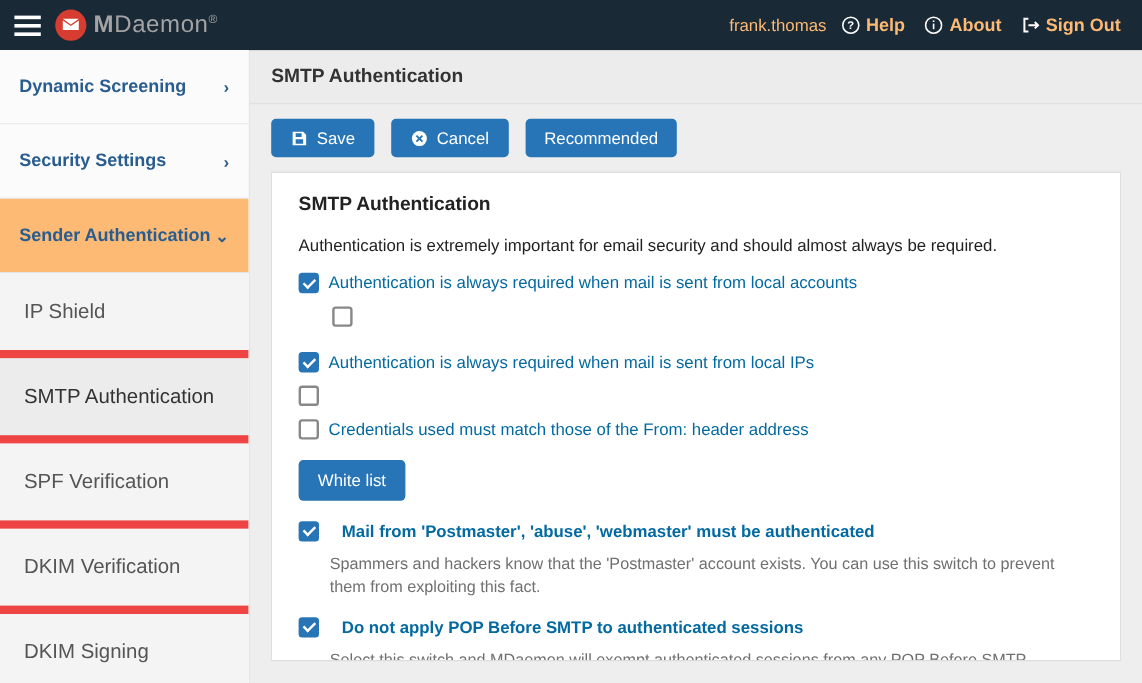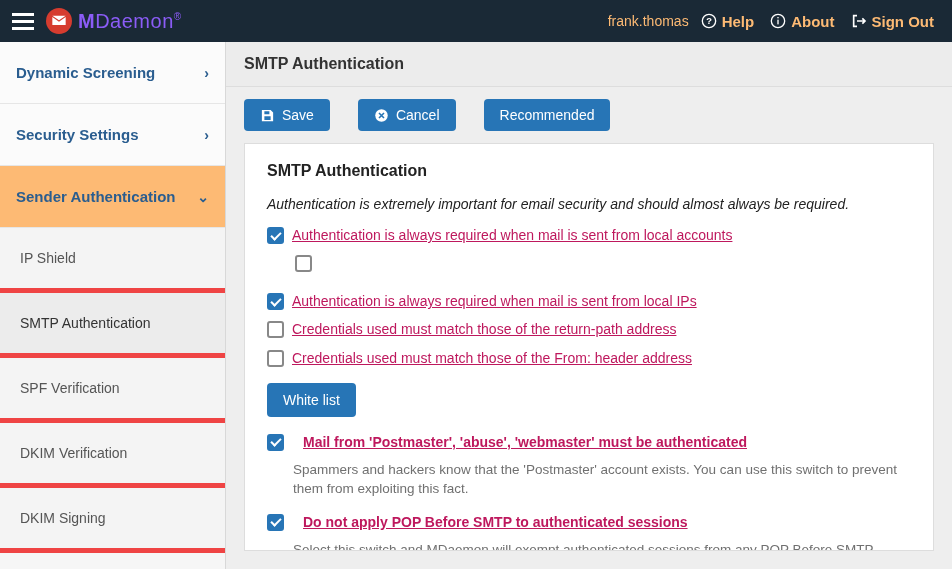--- a/index.html
+++ b/index.html
@@ -44,42 +44,42 @@
     background: #d63c2f;
     border-radius: 50%;
     display: flex;
     align-items: center;
     justify-content: center;
   }
   .logo-icon svg { width: 16px; height: 16px; }
   .logo-text {
     font-size: 20px;
     font-weight: 400;
-    color: #8b5cf6;
+    color: #a3a3a3;
     letter-spacing: 0.5px;
   }
   .logo-text b { font-weight: 700; }
   .reg { font-size: 10px; vertical-align: super; }
   .topbar .spacer { flex: 1; }
   .top-link {
     color: #fdba74;
     font-weight: 600;
     font-size: 15px;
     padding: 0 8px;
     display: flex;
     align-items: center;
     gap: 5px;
     cursor: pointer;
   }
   .top-link svg { width: 16px; height: 16px; }
   .username { font-weight: 400; font-size: 14px; padding-right: 4px; }
 
   .layout { display: flex; height: calc(100% - 42px); }
   .sidebar {
-    width: 226px;
+    width: 208px;
     background: #f6f6f6;
     border-right: 1px solid #d8d8d8;
     overflow-y: auto;
     flex-shrink: 0;
   }
   .side-item {
     padding: 22px 16px;
     color: #2a5d8f;
     font-weight: 600;
     font-size: 15px;
@@ -87,22 +87,22 @@
     display: flex;
     align-items: center;
     justify-content: space-between;
     cursor: pointer;
     background: #fbfbfb;
   }
   .side-item.expanded { background: #fdba74; }
   .side-sub {
     padding: 22px 20px;
     color: #555;
-    font-size: 14px;
-    border-bottom: 5px solid #ef4444;
+    font-size: 17px;
+    border-bottom: 7px solid #ef4444;
     cursor: pointer;
     background: #f4f4f4;
   }
   .side-sub.active {
     background: #ececec;
     color: #333;
     font-weight: 400;
   }
   .chev { font-size: 14px; color: #2a5d8f; }
 
@@ -117,21 +117,21 @@
     background: #ececec;
     border-bottom: 1px solid #ddd;
     padding: 13px 18px;
     font-weight: 700;
     font-size: 16px;
     color: #333;
   }
   .toolbar {
     padding: 12px 18px;
     display: flex;
-    gap: 28px;
+    gap: 14px;
     background: #eee;
   }
   .btn {
     background: #2775b6;
     color: #fff;
     border: none;
     border-radius: 4px;
     padding: 8px 16px;
     font-size: 14px;
     display: flex;
@@ -152,21 +152,20 @@
   .panel-title {
     font-weight: 700;
     font-size: 16px;
     margin-bottom: 16px;
     color: #222;
   }
   .intro {
     font-size: 14px;
     margin-bottom: 14px;
     color: #222;
-    font-style: italic;
   }
   .chk-row {
     display: flex;
     align-items: flex-start;
     gap: 8px;
     margin-bottom: 10px;
     font-size: 14px;
   }
   .chk-row.indent { margin-left: 28px; }
   .chk {
@@ -188,23 +187,22 @@
   .chk.checked::after {
     content: "";
     width: 4px;
     height: 8px;
     border: solid #fff;
     border-width: 0 2px 2px 0;
     transform: rotate(45deg);
     margin-top: -2px;
   }
   .chk-label {
-    color: #be185d;
+    color: #0369a1;
     line-height: 1.3;
-    text-decoration: underline;
   }
   .chk-label.bold { font-weight: 700; padding-left: 11px; }
   .desc {
     color: #707070;
     font-size: 13.5px;
     margin: 4px 0 14px 26px;
     line-height: 1.4;
   }
   .btn-inline {
     background: #2775b6;
@@ -318,21 +316,20 @@
 
       <div style="height:10px"></div>
 
       <div class="chk-row">
         <div class="chk checked"></div>
         <span class="chk-label">Authentication is always required when mail is sent from local IPs</span>
       </div>
 
       <div class="chk-row">
         <div class="chk"></div>
-        <span class="chk-label">Credentials used must match those of the return-path address</span>
       </div>
 
       <div class="chk-row">
         <div class="chk"></div>
         <span class="chk-label">Credentials used must match those of the From: header address</span>
       </div>
 
       <button class="btn-inline">White list</button>
 
       <div class="chk-row">

